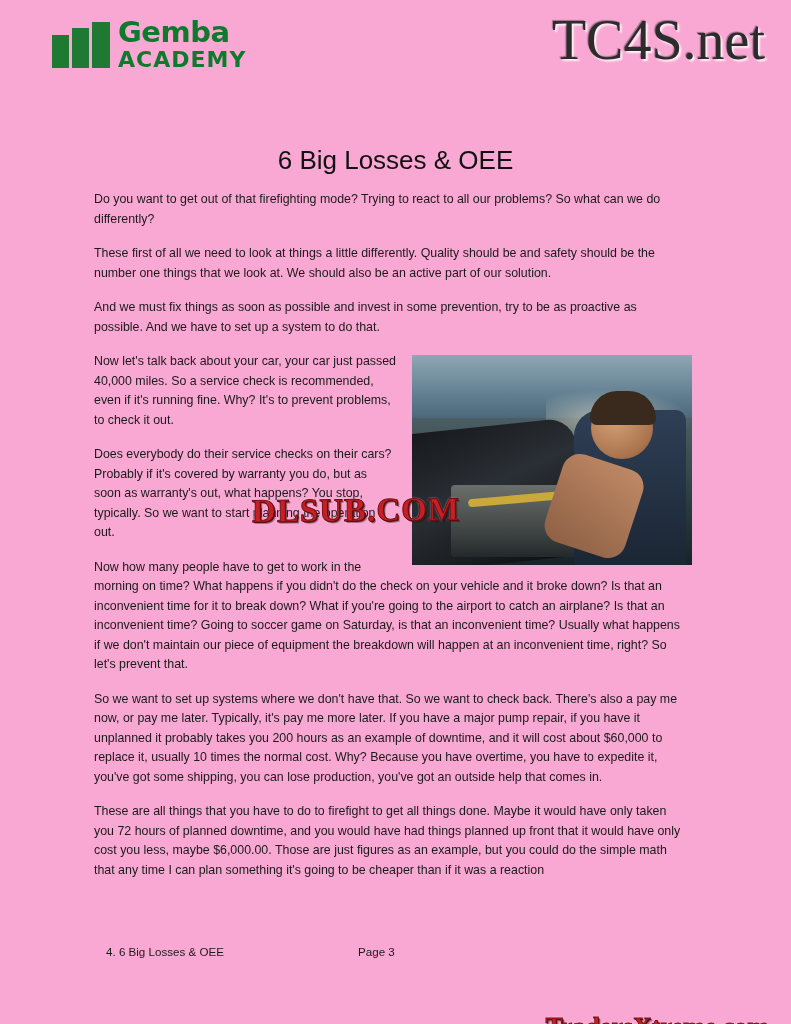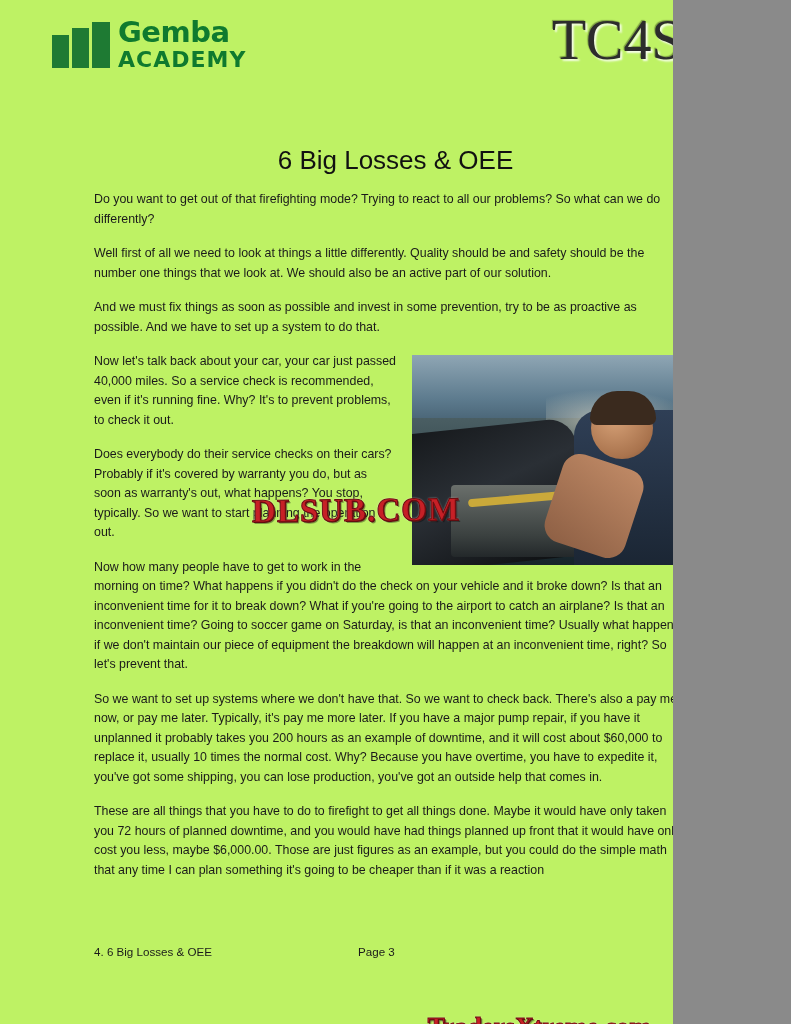--- a/index.html
+++ b/index.html
@@ -2,23 +2,23 @@
 <html><head>
 <meta charset="utf-8">
 <style>
   html, body {
     margin: 0;
     padding: 0;
     background: #8a8a8a;
   }
   .page {
     position: relative;
-    width: 673px;
+    width: 791px;
     height: 1024px;
-    background: #bef264;
+    background: #f9a8d4;
     overflow: hidden;
     font-family: "Liberation Sans", sans-serif;
     color: #000;
   }
 
   
   .header {
     position: absolute;
     top: 0; left: 0;
     width: 791px;
@@ -199,21 +199,21 @@
 
   
   .footer {
     position: absolute;
     left: 94px;
     top: 945px;
     width: 600px;
     font-size: 11.6px;
     color: #1a1a1a;
   }
-  .footer .f-left { position: absolute; left: 0; top: 0; }
+  .footer .f-left { position: absolute; left: 12px; top: 0; }
   .footer .f-center { position: absolute; left: 264px; top: 0; }
 
   .wm-traders {
     position: absolute;
     right: 22px;
     top: 1012px;
     font-family: "Liberation Serif", serif;
     font-size: 26px;
     font-weight: bold;
     color: #c62026;
@@ -238,21 +238,21 @@
         <div class="l2">ACADEMY</div>
       </div>
     </div>
     <div class="tc4s">TC4S.net</div>
   </div>
 
   <h1 class="doc-title">6 Big Losses &amp; OEE</h1>
 
   <div class="body">
     <p>Do you want to get out of that firefighting mode?  Trying to react to all our problems?  So what can we do differently?</p>
-    <p>Well first of all we need to look at things a little differently.  Quality should be and safety should be the number one things that we look at.  We should also be an active part of our solution.</p>
+    <p>These first of all we need to look at things a little differently.  Quality should be and safety should be the number one things that we look at.  We should also be an active part of our solution.</p>
     <p>And we must fix things as soon as possible and invest in some prevention, try to be as proactive as possible.  And we have to set up a system to do that.</p>
 
     <div class="figure">
       <div class="sky"></div>
       <div class="shop"></div>
       <div class="light"></div>
       <div class="hood"></div>
       <div class="engine"></div>
       <div class="hose"></div>
       <div class="man-body"></div>

